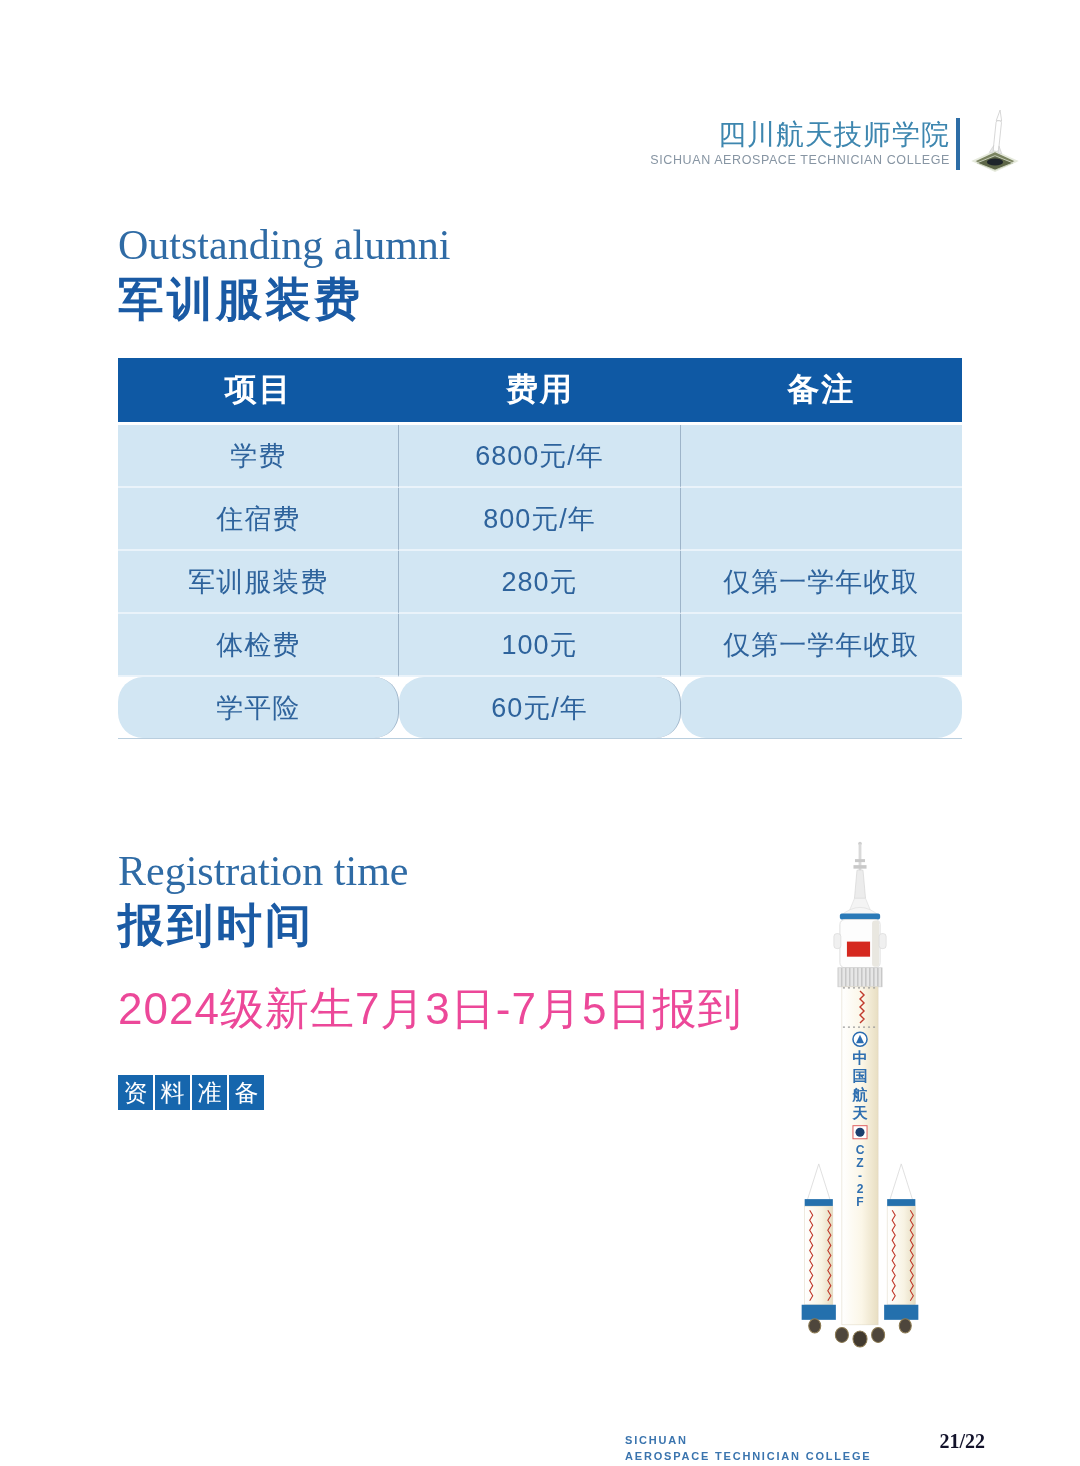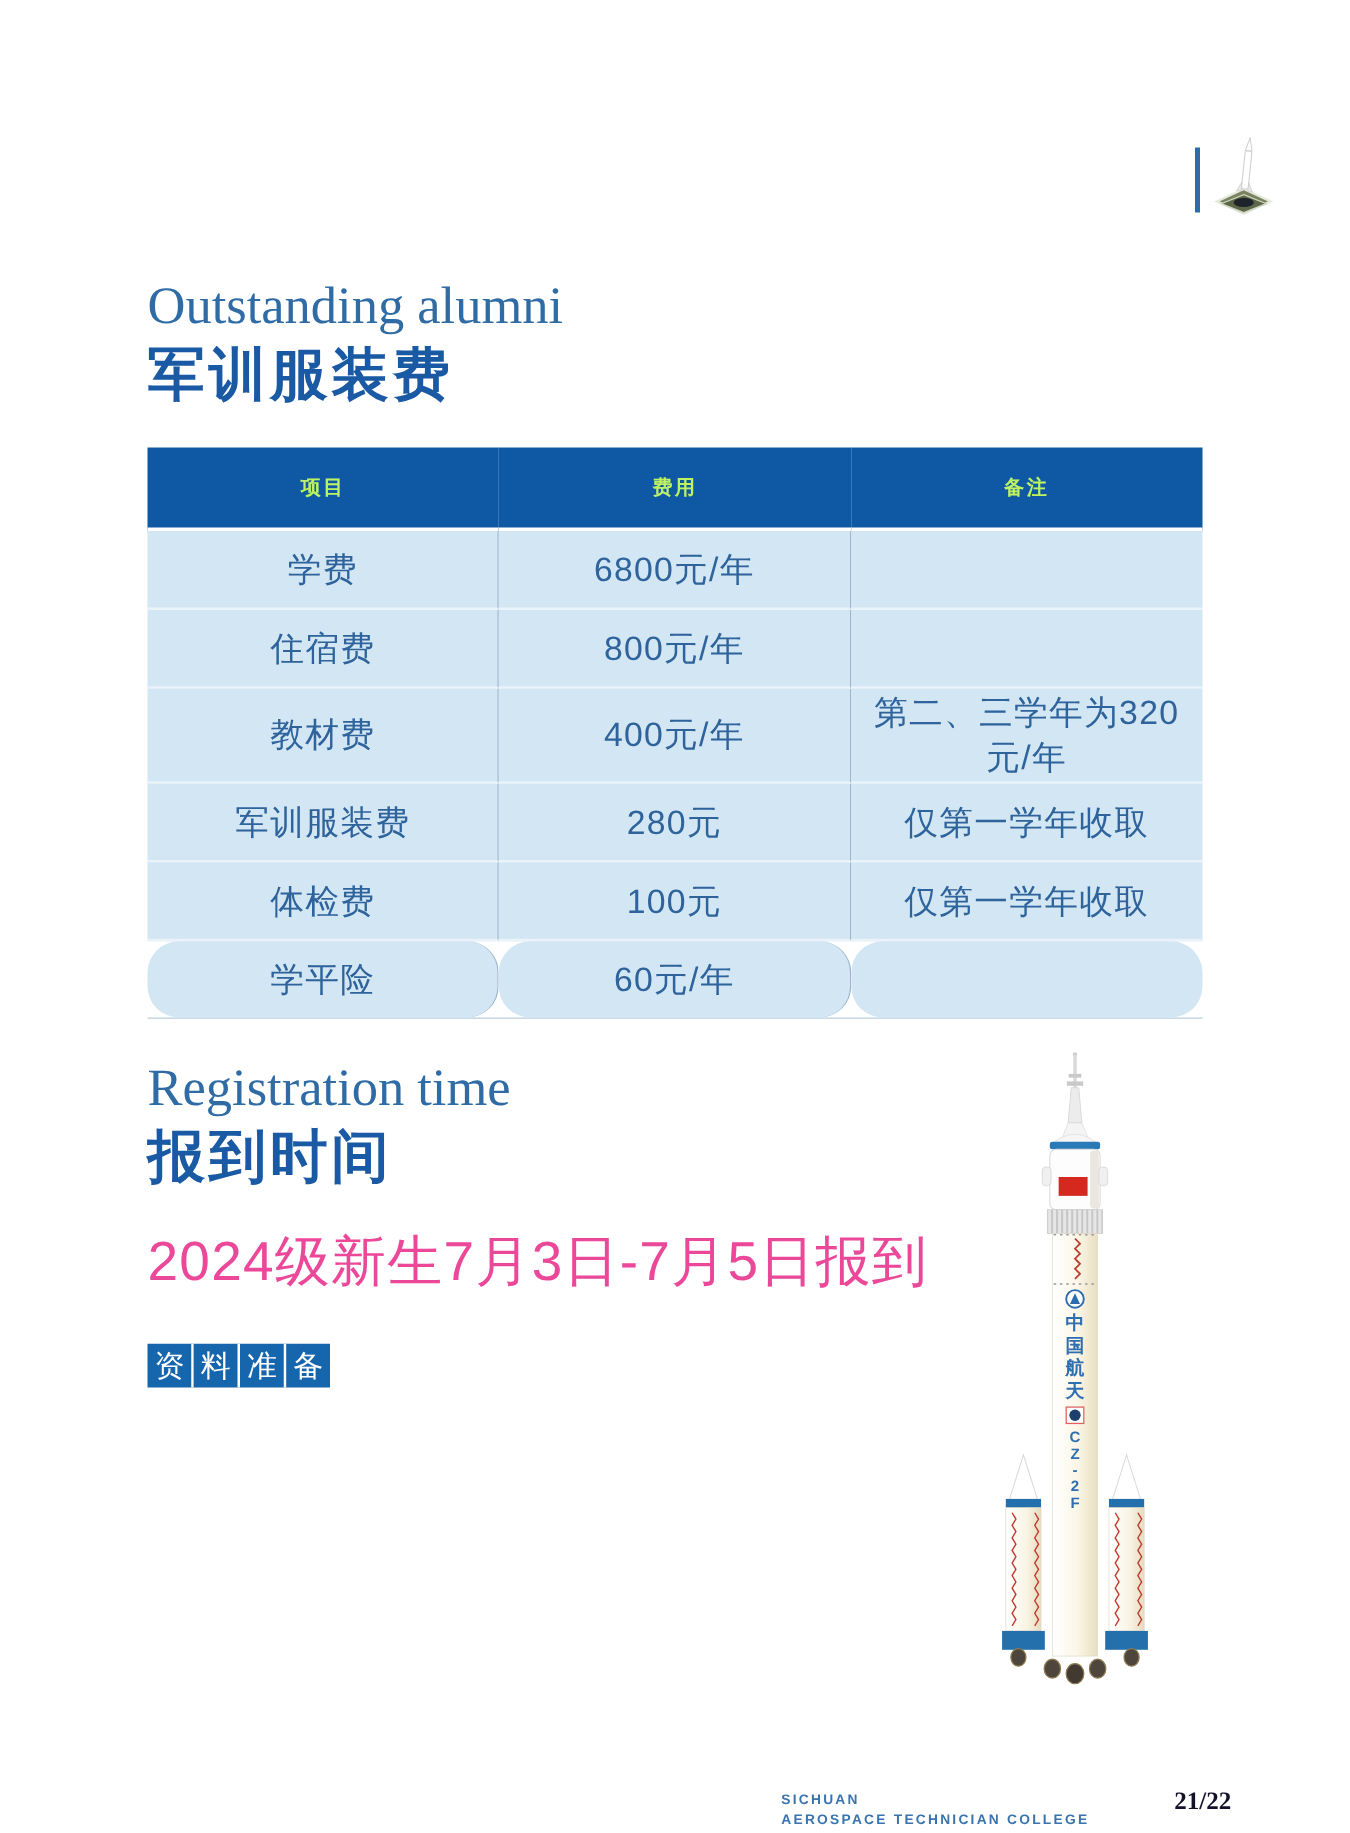--- a/index.html
+++ b/index.html
@@ -35,21 +35,21 @@
   .title-cn{
     font-size:46px;font-weight:700;color:#1a5aa4;letter-spacing:3px;line-height:54px;margin-top:4px;
   }
 
   
   .fees-table{
     margin-top:32px;width:844px;border-collapse:separate;border-spacing:0;table-layout:fixed;
     border-bottom:1px solid #b9cede;
   }
   .fees-table th{
-    background:#0f59a4;color:#bef264;font-size:16px;font-weight:700;
+    background:#0f59a4;color:#ffffff;font-size:32px;font-weight:700;
     height:62px;text-align:center;border-bottom:3px solid #ffffff;letter-spacing:2px;
   }
   .fees-table td{
     background:#d2e6f3;color:#2e639c;font-size:27px;text-align:center;
     height:59px;border-bottom:2px solid #eaf3fa;border-right:1px solid #9db4c9;
     letter-spacing:1px;
   }
   .fees-table td:last-child{border-right:none;}
   .fees-table tr:last-child td{border-bottom:none;border-radius:25px;}
 
@@ -87,20 +87,24 @@
   .footer-page{
     font-family:"Liberation Serif",serif;font-size:20px;font-weight:700;color:#12122a;
     line-height:18px;
     margin-left:24px;
   }
 </style>
 </head>
 <body>
 
 <div class="header-brand">
+  <div class="brand-text">
+    <div class="brand-cn">四川航天技师学院</div>
+    <div class="brand-en">SICHUAN AEROSPACE TECHNICIAN COLLEGE</div>
+  </div>
   <div class="brand-divider"></div>
   <div class="brand-logo">
     <svg viewBox="0 0 60 84" width="54" height="80">
 
       <polygon points="30,50 54,61 30,72 6,61" fill="#7a8360" stroke="#e6eadd" stroke-width="2"></polygon>
       <polygon points="30,55 50,63 30,71 10,63" fill="#5d6647" stroke="#cfd6c2" stroke-width="1"></polygon>
       <ellipse cx="30" cy="62" rx="9" ry="4" fill="#1e242b"></ellipse>
 
       <g transform="rotate(6 30 58)">
         <polygon points="27,16 33,16 30,4" fill="#ffffff" stroke="#c9c9c9" stroke-width="0.8"></polygon>
@@ -127,25 +131,20 @@
     <tbody>
       <tr>
         <td>学费</td>
         <td>6800元/年</td>
         <td></td>
       </tr>
       <tr>
         <td>住宿费</td>
         <td>800元/年</td>
         <td></td>
-      </tr>
-      <tr>
-        <td>教材费</td>
-        <td>400元/年</td>
-        <td>第二、三学年为320元/年</td>
       </tr>
       <tr>
         <td>军训服装费</td>
         <td>280元</td>
         <td>仅第一学年收取</td>
       </tr>
       <tr>
         <td>体检费</td>
         <td>100元</td>
         <td>仅第一学年收取</td>

